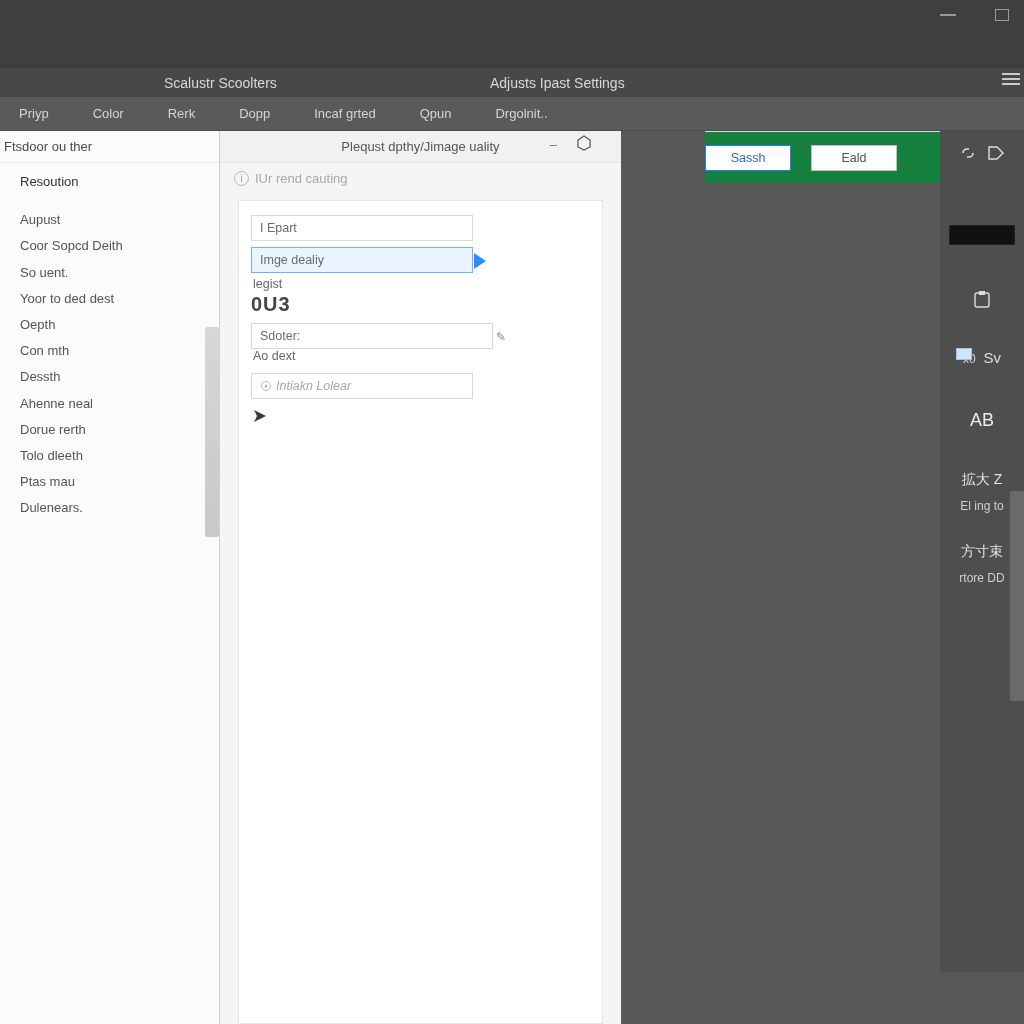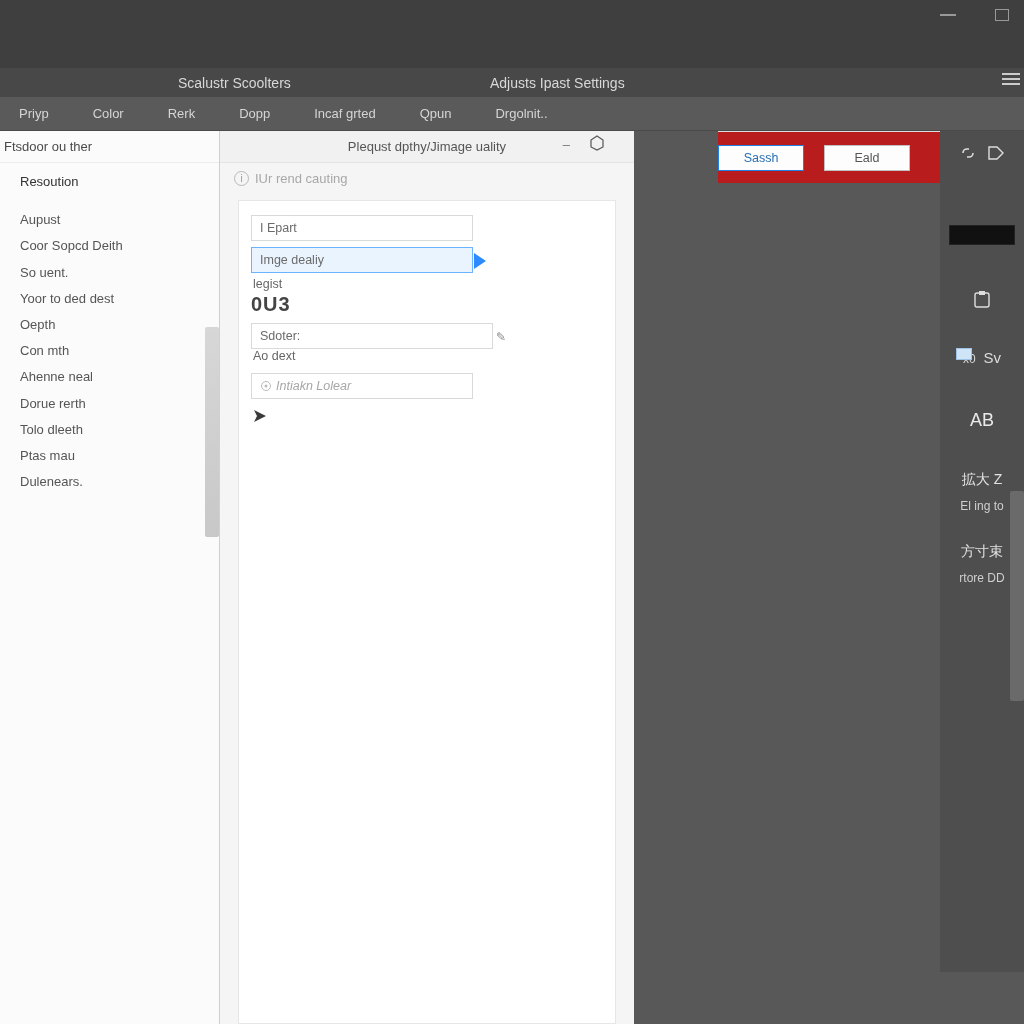--- a/index.html
+++ b/index.html
@@ -6,21 +6,21 @@
 html, body { width: 1024px; height: 1024px; overflow: hidden; background: #3b3b3b; }
 
 .app { display: flex; flex-direction: column; width: 100%; height: 100%; }
 
 
 .titlebar-top { height: 68px; background: #3f3f3f; display: flex; justify-content: flex-end; align-items: flex-start; padding: 6px 10px 0 0; gap: 30px; }
 .titlebar-top .winbtn { width: 24px; height: 18px; display: flex; align-items: center; justify-content: center; color: #aaa; }
 
 
 .header-band { height: 29px; background: #484848; display: flex; align-items: center; position: relative; color: #d8d8d8; font-size: 14px; }
-.header-left-title { position: absolute; left: 178px; }
+.header-left-title { position: absolute; left: 164px; }
 .header-center-title { position: absolute; left: 490px; }
 .header-hamburger { position: absolute; right: 4px; top: 4px; color: #ccc; }
 
 
 .toolbar { height: 34px; background: #5a5a5a; border-bottom: 1px solid #4a4a4a; display: flex; align-items: center; color: #d5d5d5; font-size: 13px; }
 .toolbar .tab { padding: 0 22px; height: 100%; display: flex; align-items: center; cursor: pointer; }
 .toolbar .tab:first-child { padding-left: 19px; }
 
 
 .main { flex: 1; display: flex; background: #585858; position: relative; }
@@ -50,21 +50,21 @@
 .field.selected { border-color: #69b3ff; background: #eaf4ff; }
 .field.selected::after { content: ""; position: absolute; right: -14px; top: 5px; border-left: 12px solid #2e8aff; border-top: 8px solid transparent; border-bottom: 8px solid transparent; }
 .field.wide { width: 242px; }
 .edit-handle { position: absolute; right: -14px; top: 6px; color: #888; font-size: 12px; }
 
 .free-text { position: absolute; left: 14px; color: #666; font-size: 12.5px; }
 .big-num { position: absolute; left: 12px; font-weight: 700; font-size: 20px; color: #444; letter-spacing: 1px; }
 .send-icon { position: absolute; left: 14px; color: #3a3a3a; }
 
 
-.bottom-bar { height: 52px; background: #b91c1c; border-top: 1px solid #dcdcdc; display: flex; align-items: center; justify-content: flex-end; gap: 20px; padding-right: 30px; }
+.bottom-bar { height: 52px; background: #15803d; border-top: 1px solid #dcdcdc; display: flex; align-items: center; justify-content: flex-end; gap: 20px; padding-right: 43px; }
 .btn { min-width: 86px; height: 26px; border: 1px solid #c0c0c0; background: #fdfdfd; color: #555; font-size: 12.5px; display: flex; align-items: center; justify-content: center; cursor: pointer; }
 .btn.primary { border-color: #1f80e8; color: #2a6fb5; }
 
 
 .right-rail { width: 84px; background: #4e4e4e; position: absolute; right: 0; top: 0; bottom: 52px; display: flex; flex-direction: column; align-items: center; color: #dcdcdc; font-size: 13px; }
 .right-rail .pair { display: flex; gap: 10px; margin-top: 14px; }
 .right-rail .black-strip { width: 66px; height: 20px; background: #111; margin-top: 64px; border: 1px solid #222; }
 .right-rail .tool { margin-top: 46px; display: flex; flex-direction: column; align-items: center; gap: 4px; }
 .right-rail .big-letters { font-size: 18px; color: #eaeaea; margin-top: 50px; }
 .right-rail .cjk { font-size: 14px; margin-top: 40px; color: #e2e2e2; }
@@ -120,20 +120,21 @@
       <div style="height:6px"></div>
       <div class="row bold">Resoution</div>
       <div style="height:6px"></div>
       <div style="height:6px"></div>
       <div class="row">Aupust</div>
       <div class="row">Coor Sopcd Deith</div>
       <div class="row">So uent.</div>
       <div class="row">Yoor to ded dest</div>
       <div class="row">Oepth</div>
       <div class="row">Con mth</div>
+      <div class="row">Dessth</div>
       <div class="row">Ahenne neal</div>
       <div class="row">Dorue rerth</div>
       <div class="row">Tolo dleeth</div>
       <div class="row">Ptas mau</div>
       <div class="row">Dulenears.</div>
       <div class="scroll-thumb"></div>
     </div>
 
     <div class="center-wrap">
       <div class="panel" style="margin-right:84px;">

